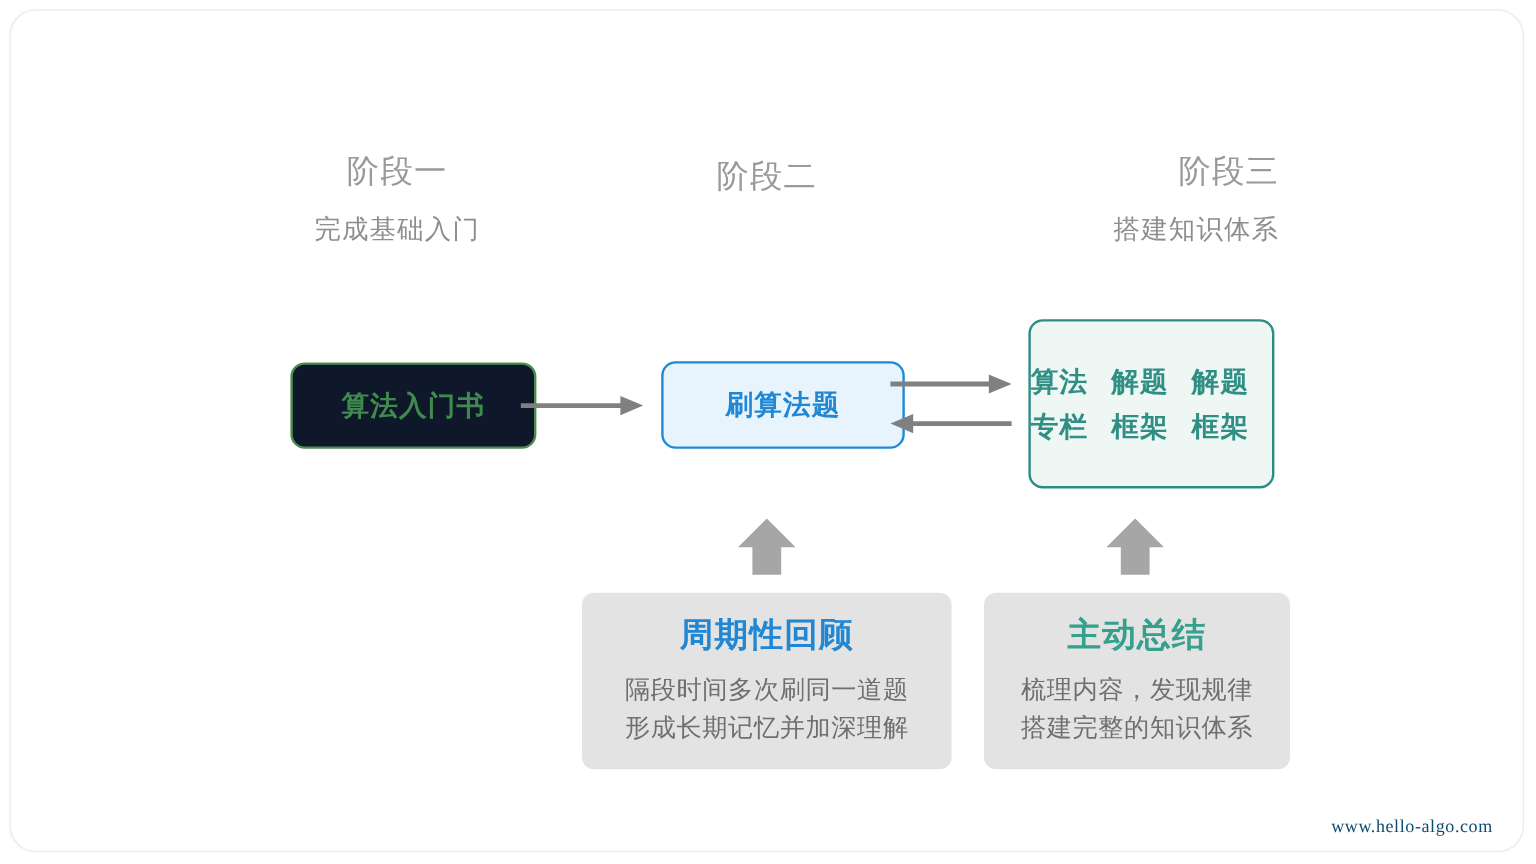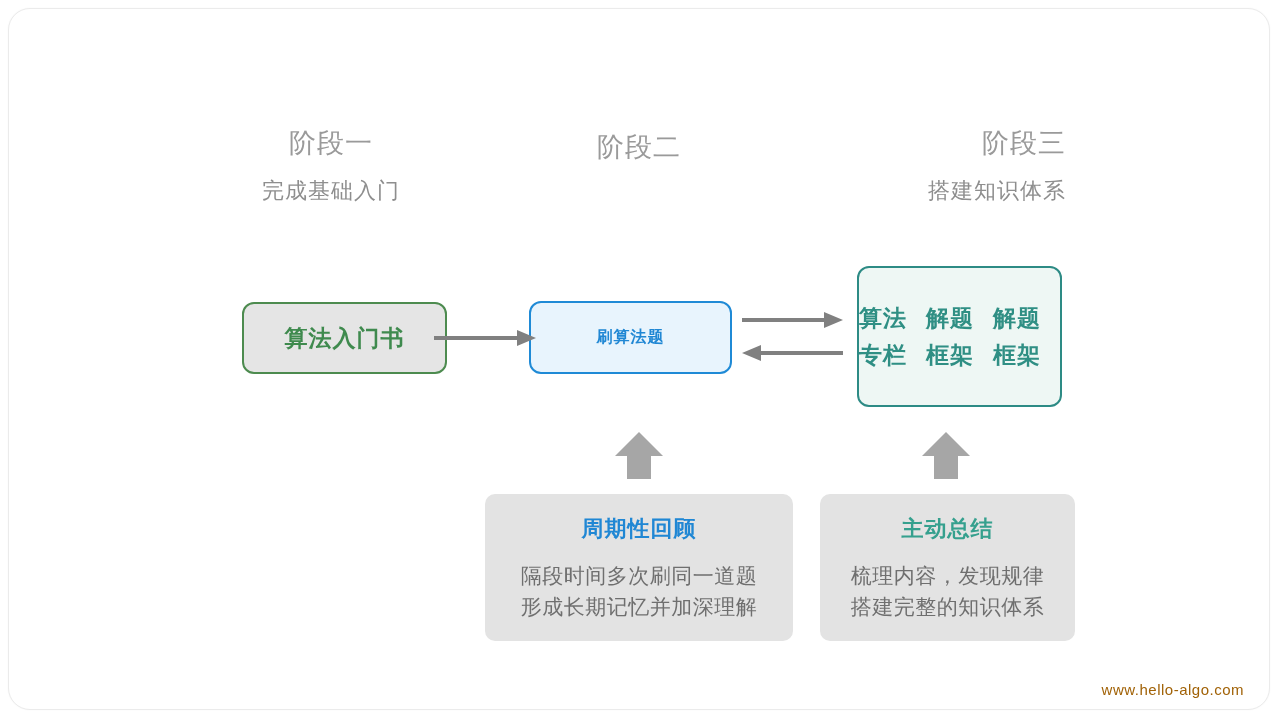--- a/index.html
+++ b/index.html
@@ -67,32 +67,32 @@
     display: flex;
     flex-direction: row;
     align-items: center;
     justify-content: center;
     font-weight: bold;
     letter-spacing: 1px;
     margin-left: 13px;
   }
   .node-green {
     left: 229px; top: 302px; width: 205px; height: 72px;
-    background: #e5e5e5;
+    background: #0f172a;
     border: 2px solid #4d8b4f;
     color: #3f8a4e;
     font-size: 23px;
     justify-content: center;
   }
   .node-blue {
-    left: 516px; top: 301px; width: 203px; height: 73px;
+    left: 538px; top: 301px; width: 203px; height: 73px;
     background: #e8f4fd;
     border: 2px solid #1f8ad6;
     color: #2087d4;
-    font-size: 16px;
+    font-size: 23px;
   }
   .node-teal {
     left: 844px; top: 266px; width: 205px; height: 141px;
     background: #eef7f4;
     border: 2px solid #2d8b85;
     color: #2f8f84;
     font-size: 23px;
   }
   .node-teal .line { line-height: 37px; }
 
@@ -101,21 +101,21 @@
     position: absolute;
     box-sizing: border-box;
     background: #e3e3e3;
     border-radius: 10px;
     text-align: center;
     padding-top: 21px;
   }
   .card-left  { left: 485px; top: 494px; width: 308px; height: 147px; }
   .card-right { left: 820px; top: 494px; width: 255px; height: 147px; }
   .card .card-title {
-    font-size: 22px;
+    font-size: 28px;
     font-weight: bold;
     letter-spacing: 1px;
     line-height: 28px;
   }
   .card-left .card-title  { color: #2087d4; }
   .card-right .card-title { color: #35a08e; }
   .card .card-body {
     margin-top: 17px;
     font-size: 21px;
     color: #6f6f6f;
@@ -129,23 +129,23 @@
     left: 0; top: 0;
     width: 1280px; height: 720px;
     pointer-events: none;
   }
 
   
   .watermark {
     position: absolute;
     right: 36px;
     bottom: 22px;
-    font-family: Liberation Sans, sans-serif;
+    font-family: Liberation Serif, serif;
     font-size: 15px;
-    color: #a16207;
+    color: #0c4a6e;
     letter-spacing: 0.5px;
   }
 </style>
 </head>
 <body>
 
 <div id="canvas">
 
   <div class="frame"></div>
 

